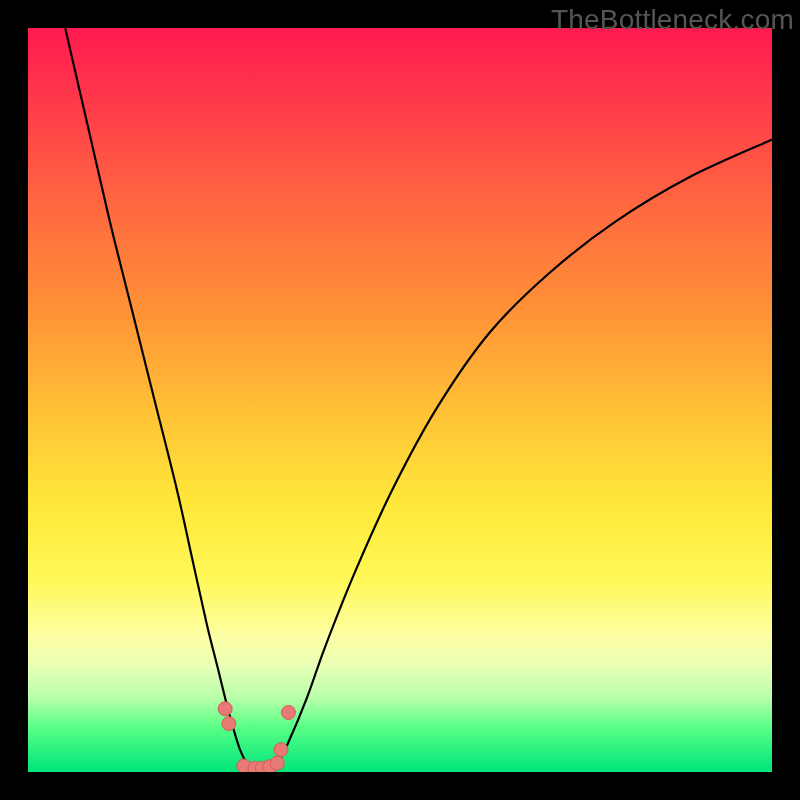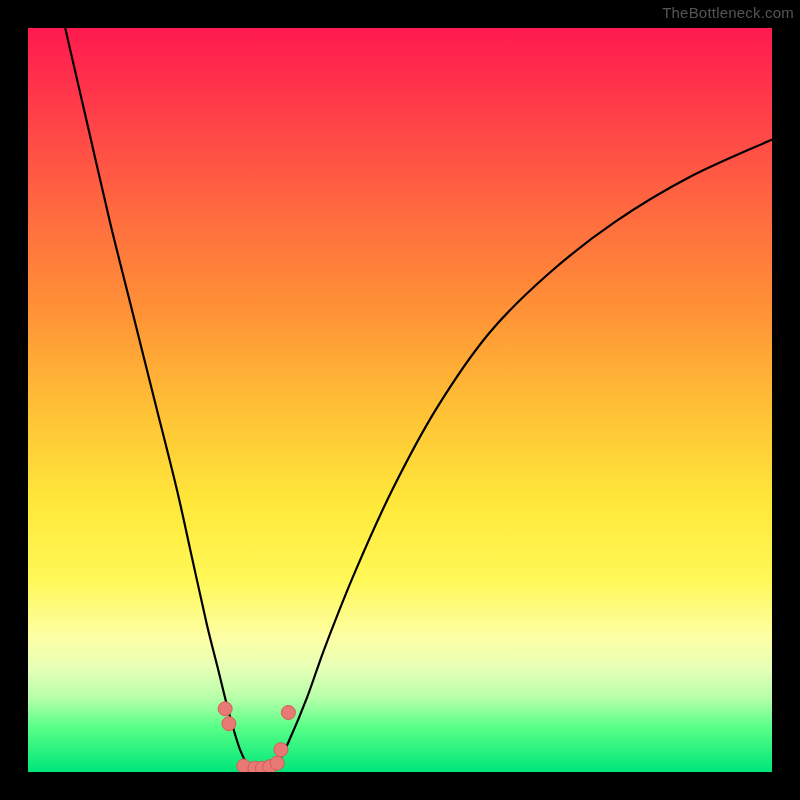--- a/index.html
+++ b/index.html
@@ -38,21 +38,21 @@
       #b8ffaa 90%,
       #58ff86 94%,
       #00e57a 100%
     );
   }
   .watermark {
     position: absolute;
     right: 6px;
     top: 4px;
     color: #555;
-    font-size: 15px;
+    font-size: 28px;
     font-weight: 500;
     letter-spacing: 0.2px;
     user-select: none;
   }
   svg.curves {
     position: absolute;
     left: 0;
     top: 0;
   }
   .dot {

